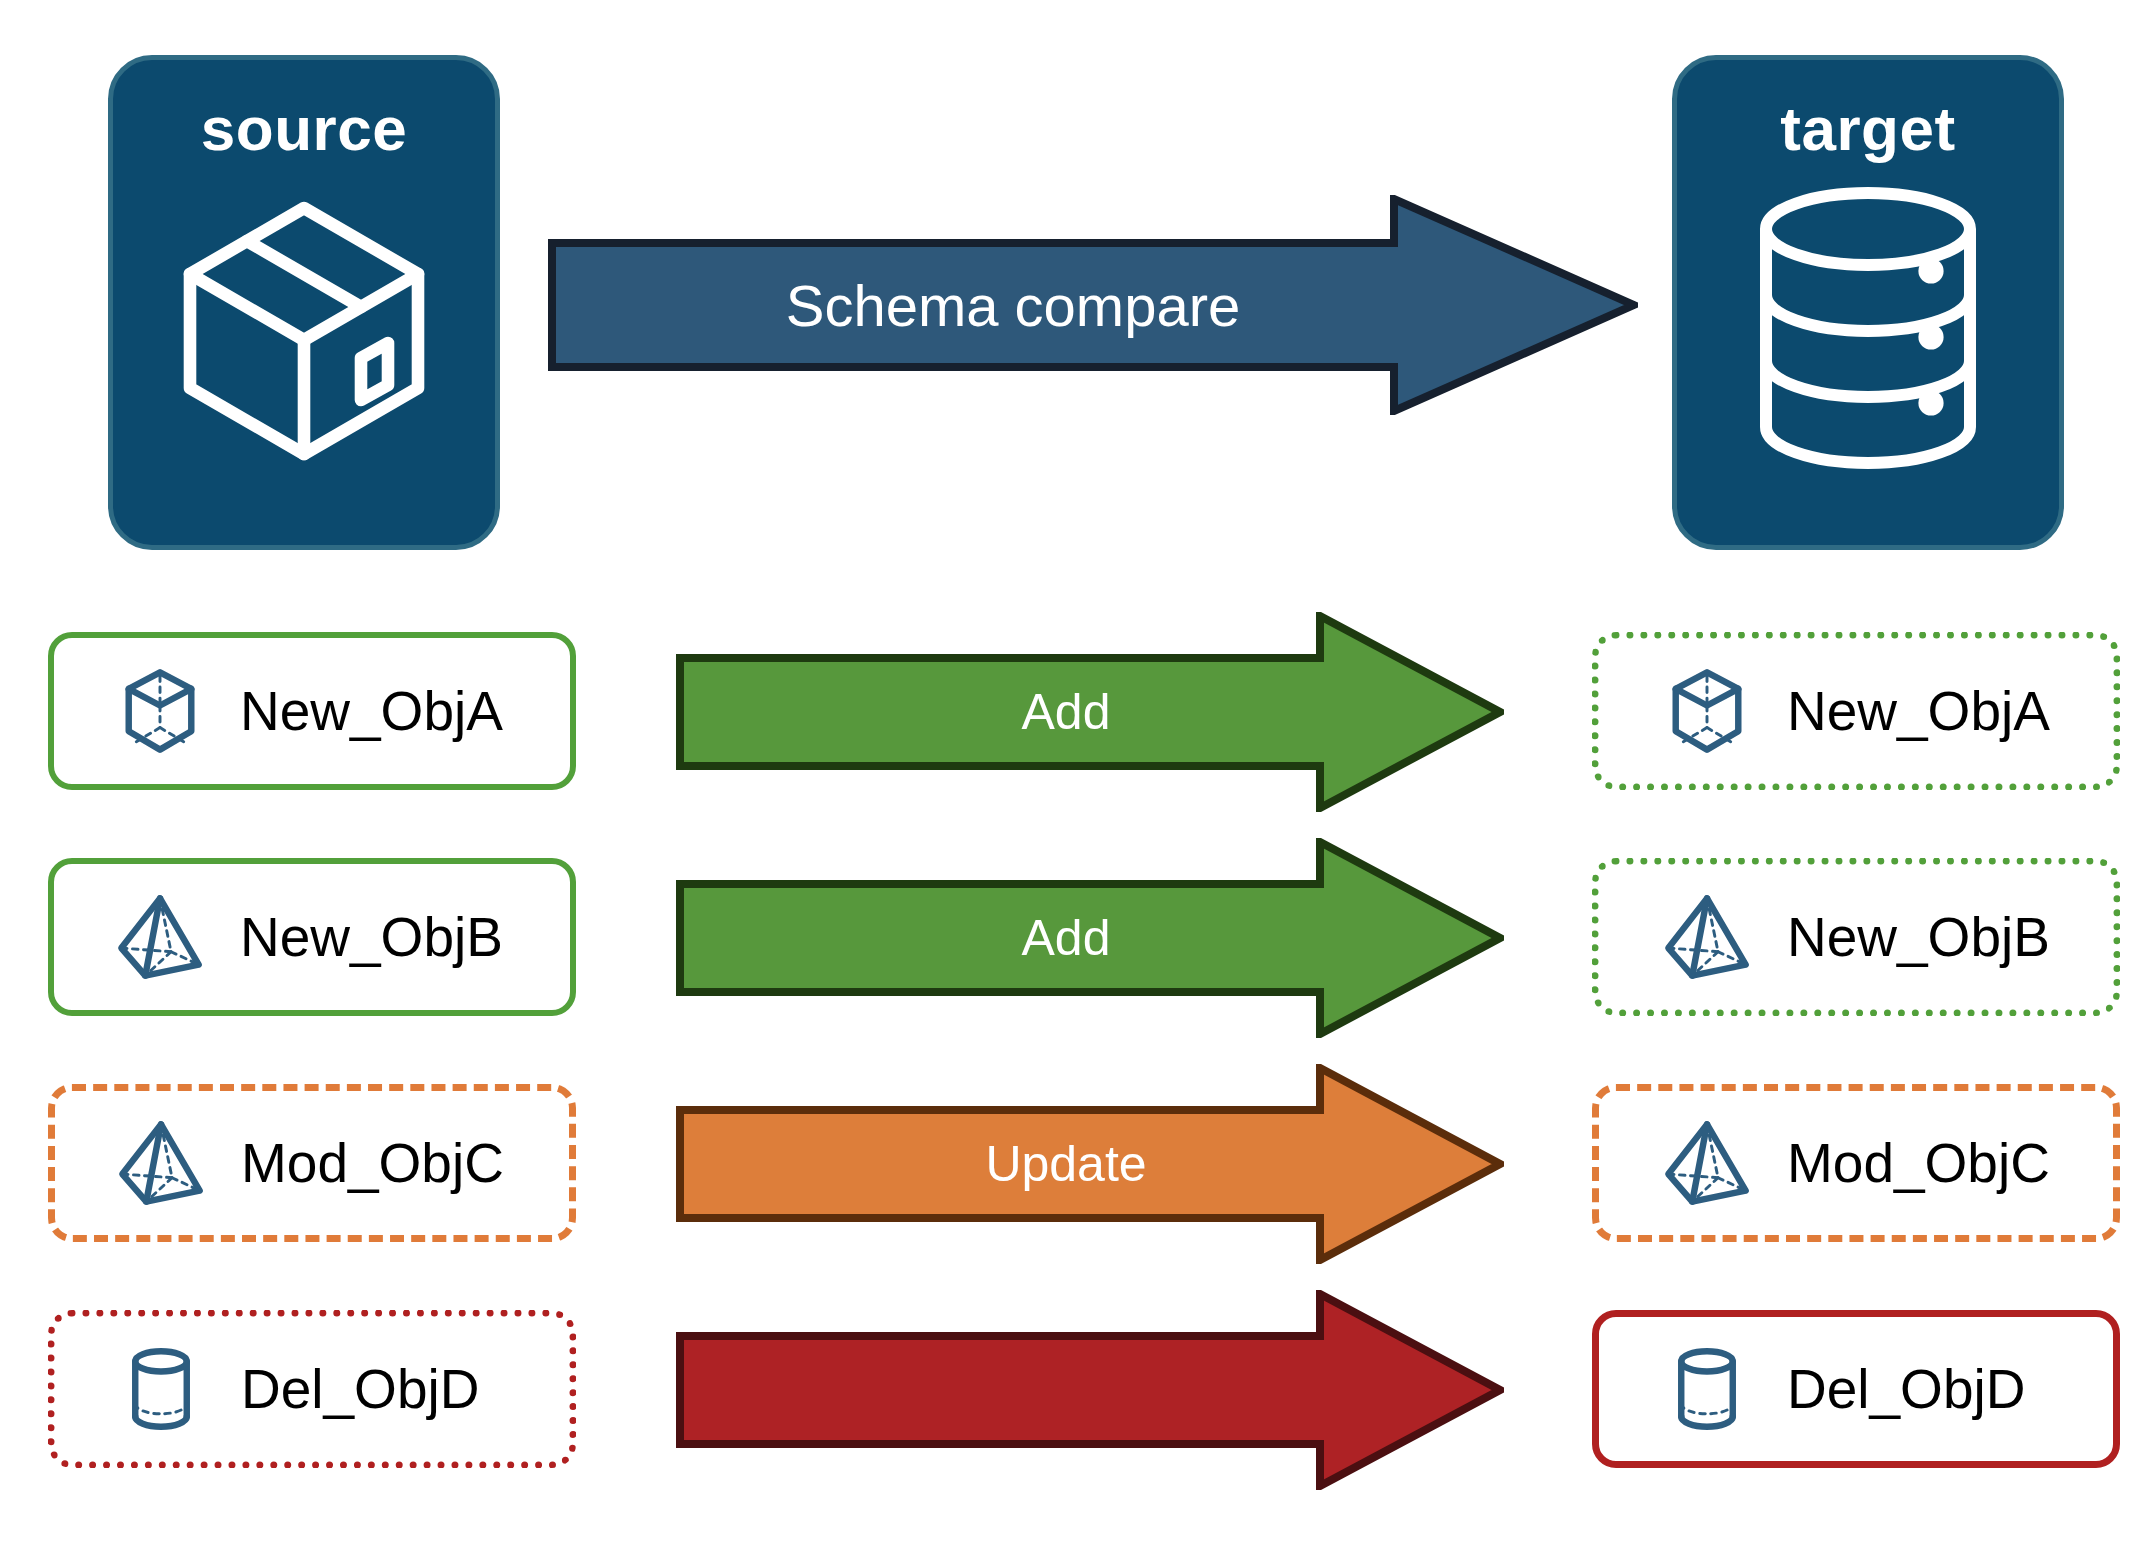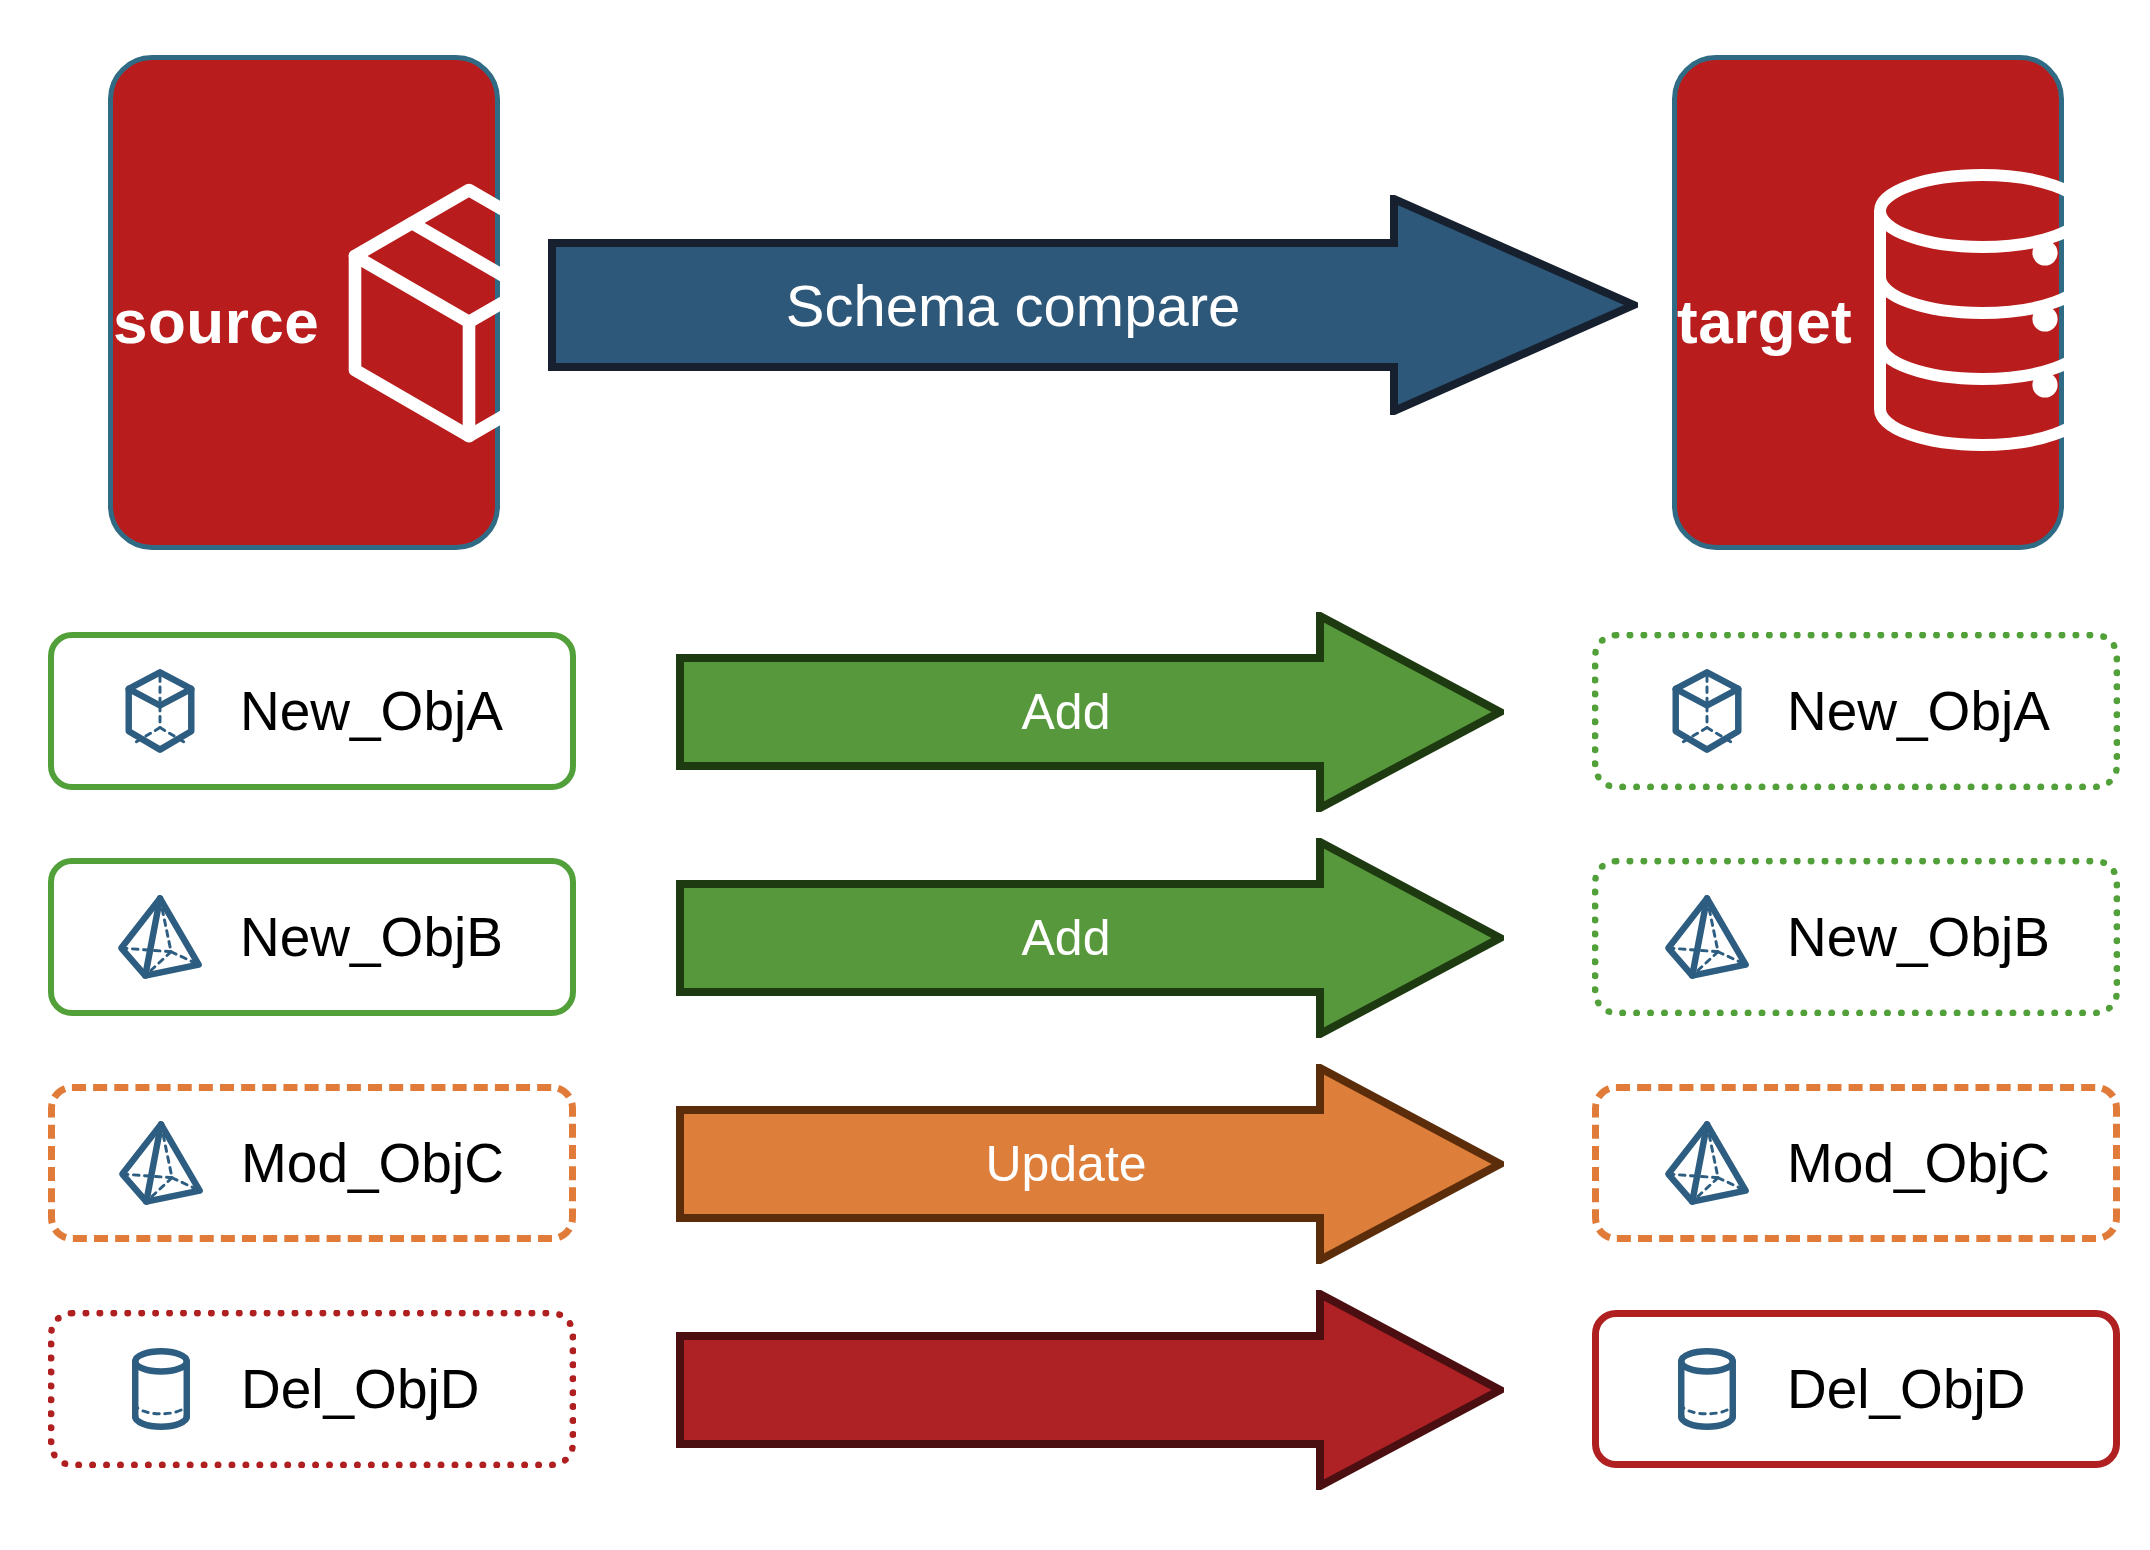--- a/index.html
+++ b/index.html
@@ -15,25 +15,25 @@
     width: 2150px;
     height: 1550px;
     background: #ffffff;
     overflow: hidden;
   }
 
   
   .endpoint {
     position: absolute;
     box-sizing: border-box;
-    background: #b91c1c;
+    background: #0c4a6e;
     border: 5px solid #2F6B84;
     border-radius: 44px;
     display: flex;
-    flex-direction: row;
+    flex-direction: column;
     align-items: center;
   }
   .endpoint-title {
     color: #ffffff;
     font-size: 62px;
     font-weight: bold;
     letter-spacing: 0.5px;
     margin-top: 38px;
     line-height: 1;
   }

